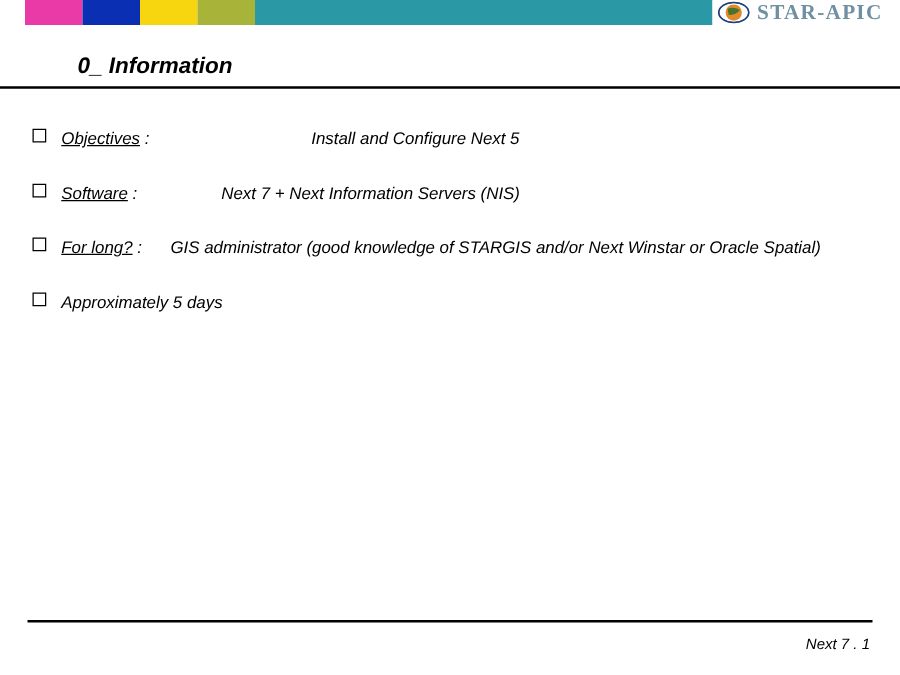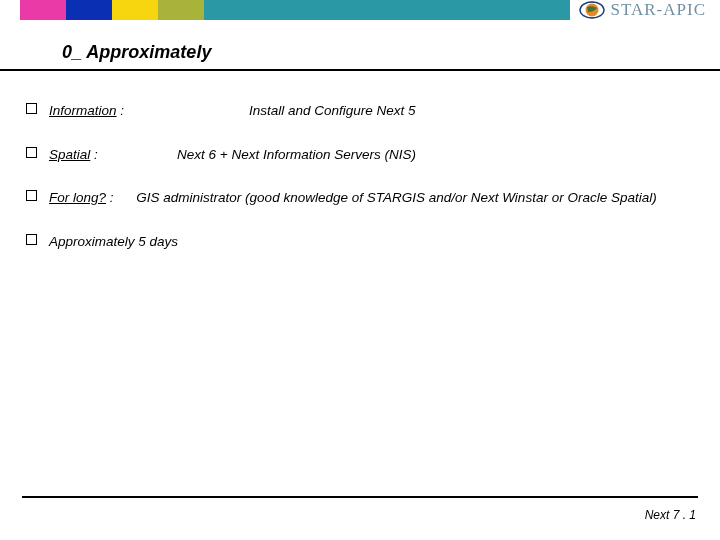--- a/index.html
+++ b/index.html
@@ -35,21 +35,21 @@
   }
   .brand-logo {
     width: 26px; height: 22px;
     position: relative;
   }
   .brand-text {
     font-family: 'Times New Roman', serif;
     font-size: 17px;
     letter-spacing: 1px;
     color: #6f90a1;
-    font-weight: 400;
+    font-weight: 700;
   }
   .title {
     margin: 22px 0 6px 62px;
     font-size: 18px;
     font-weight: bold;
     font-style: italic;
     color: #000;
   }
   .title-rule {
     border: none;
@@ -115,39 +115,39 @@
         <ellipse cx="13" cy="11" rx="12" ry="8" fill="none" stroke="#1d3f7a" stroke-width="1.3"></ellipse>
         <circle cx="13" cy="11" r="6.5" fill="#e28a2b"></circle>
         <path d="M8 8 Q13 6 18 9 Q15 13 9 13 Z" fill="#2d6e2d" opacity="0.85"></path>
         <ellipse cx="13" cy="11" rx="12" ry="8" fill="none" stroke="#1d3f7a" stroke-width="0.6"></ellipse>
       </svg>
     </span>
     <span class="brand-text">STAR-APIC</span>
   </div>
 </div>
 
-<h1 class="title">0_ Approximately</h1>
+<h1 class="title">0_ Information</h1>
 <hr class="title-rule">
 
 <div class="content">
 
   <div class="row">
     <span class="bullet"></span>
     <span class="pair" style="min-width:200px;">
-      <span class="label">Information</span><span class="colon"> :</span>
+      <span class="label">Objectives</span><span class="colon"> :</span>
     </span>
     <span class="val">Install and Configure Next 5</span>
   </div>
 
   <div class="row">
     <span class="bullet"></span>
     <span class="pair">
-      <span class="label">Spatial</span><span class="colon"> :</span>
+      <span class="label">Software</span><span class="colon"> :</span>
     </span>
-    <span class="val">Next 6 + Next Information Servers (NIS)</span>
+    <span class="val">Next 7 + Next Information Servers (NIS)</span>
   </div>
 
   <div class="row row3">
     <span class="bullet"></span>
     <span class="textblock">
       <span class="label">For long?</span><span class="colon"> :</span>&nbsp;&nbsp;&nbsp;&nbsp;&nbsp;<span class="val">GIS administrator (good knowledge of STARGIS and/or Next Winstar or Oracle Spatial)</span>
     </span>
   </div>
 
   <div class="row">

